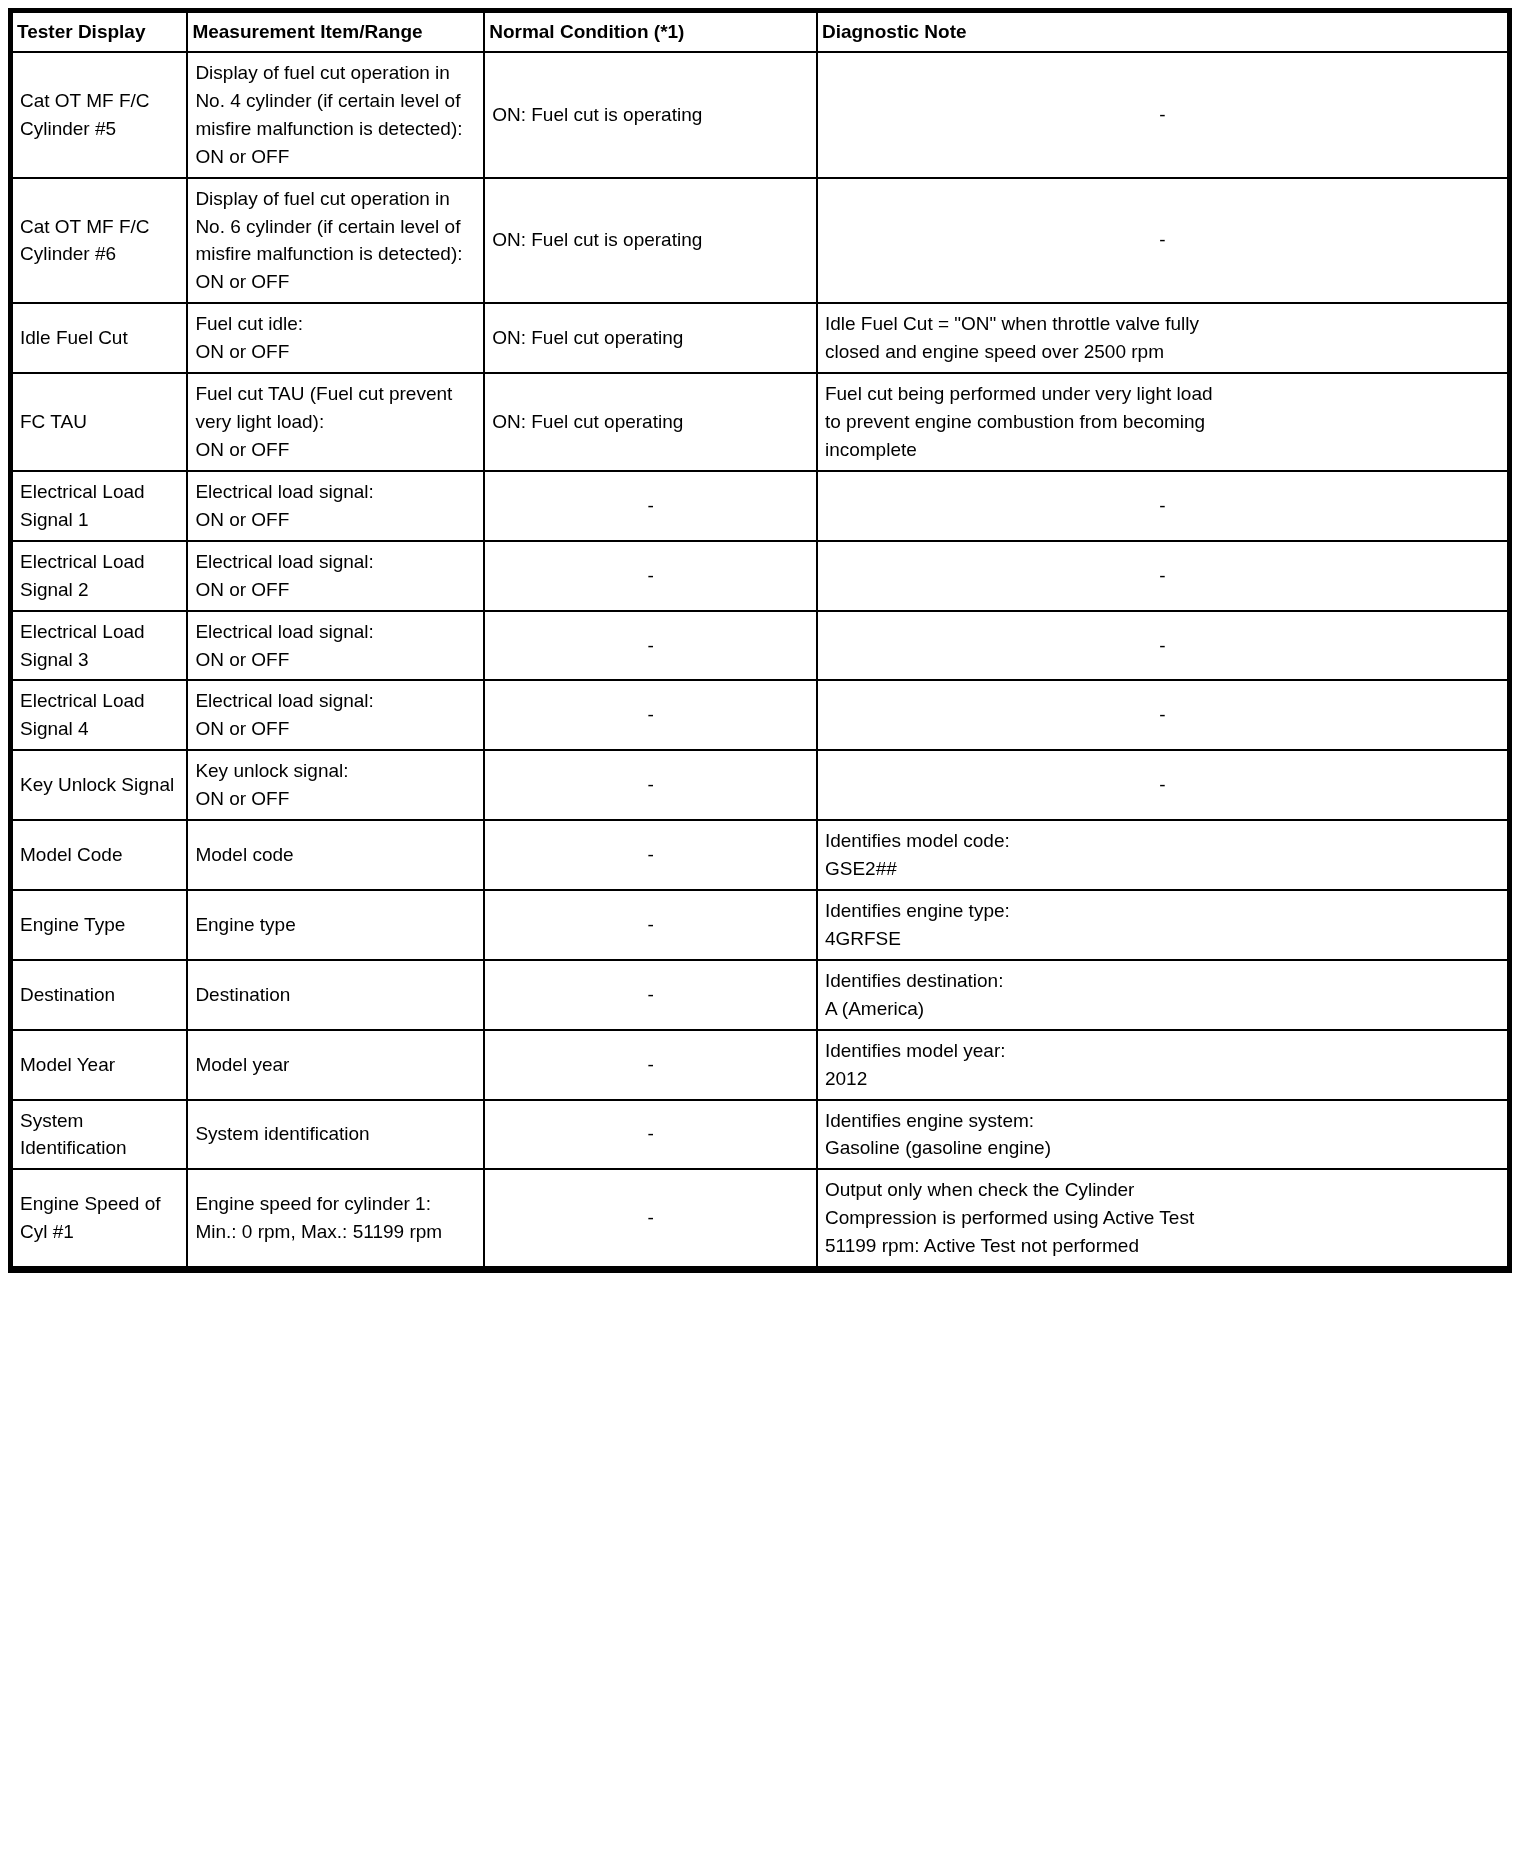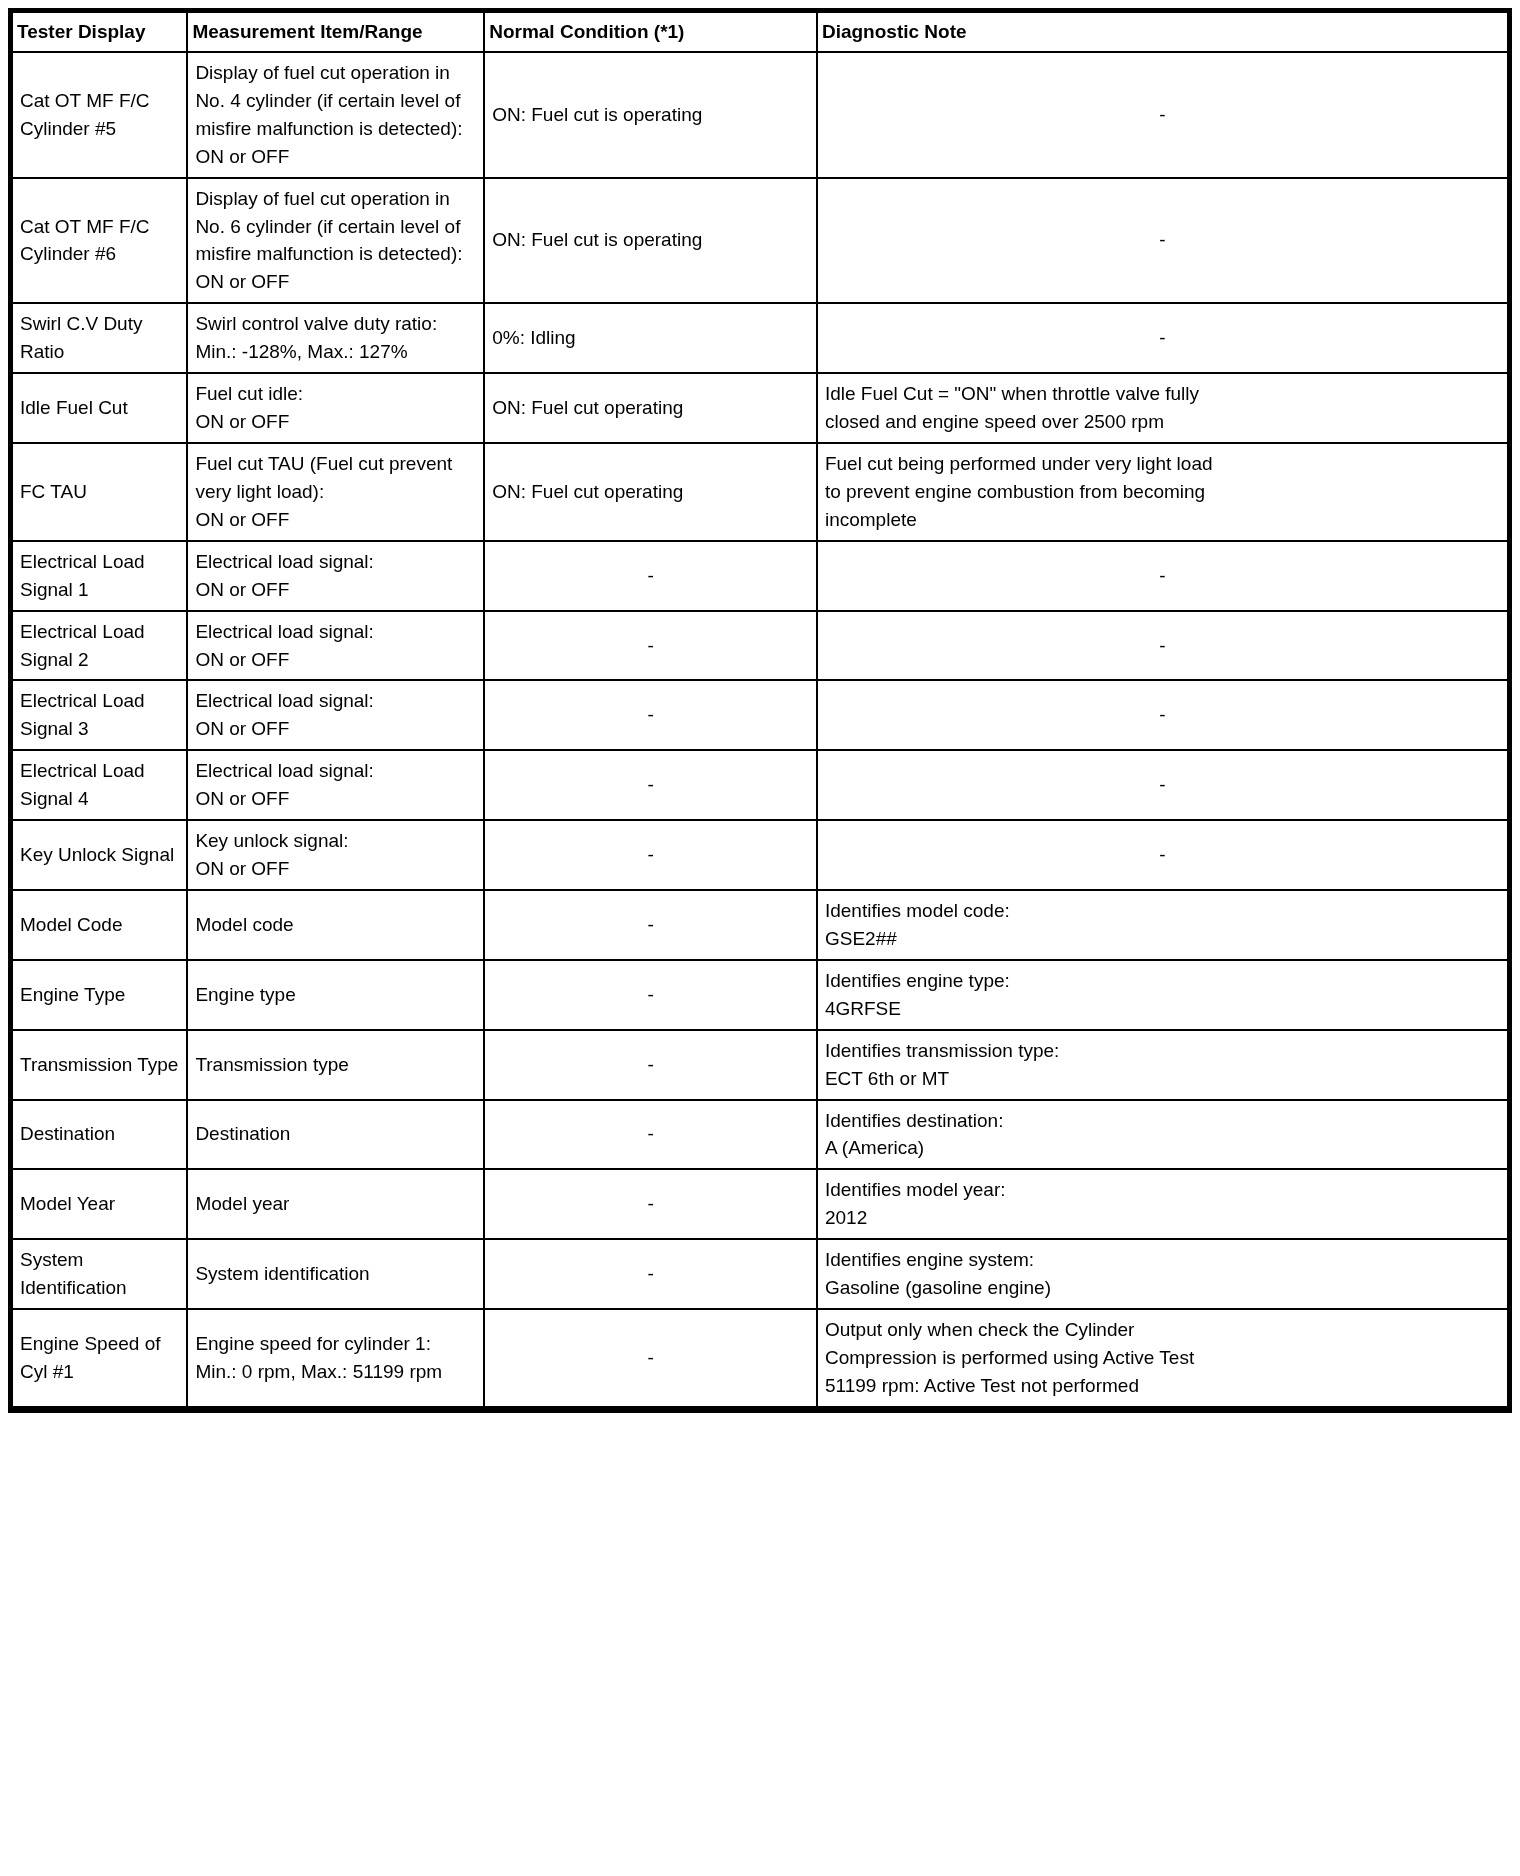--- a/index.html
+++ b/index.html
@@ -65,27 +65,20 @@
       <td class="ctr">-</td>
     </tr>
     <tr>
       <td>Cat OT MF F/C Cylinder #6</td>
       <td>Display of fuel cut operation in No. 6 cylinder (if certain level of misfire malfunction is detected):
 ON or OFF</td>
       <td>ON: Fuel cut is operating</td>
       <td class="ctr">-</td>
     </tr>
     <tr>
-      <td>Swirl C.V Duty Ratio</td>
-      <td>Swirl control valve duty ratio:
-Min.: -128%, Max.: 127%</td>
-      <td>0%: Idling</td>
-      <td class="ctr">-</td>
-    </tr>
-    <tr>
       <td>Idle Fuel Cut</td>
       <td>Fuel cut idle:
 ON or OFF</td>
       <td>ON: Fuel cut operating</td>
       <td>Idle Fuel Cut = "ON" when throttle valve fully
 closed and engine speed over 2500 rpm</td>
     </tr>
     <tr>
       <td>FC TAU</td>
       <td>Fuel cut TAU (Fuel cut prevent very light load):
@@ -138,27 +131,20 @@
 GSE2##</td>
     </tr>
     <tr>
       <td>Engine Type</td>
       <td>Engine type</td>
       <td class="ctr">-</td>
       <td>Identifies engine type:
 4GRFSE</td>
     </tr>
     <tr>
-      <td>Transmission Type</td>
-      <td>Transmission type</td>
-      <td class="ctr">-</td>
-      <td>Identifies transmission type:
-ECT 6th or MT</td>
-    </tr>
-    <tr>
       <td>Destination</td>
       <td>Destination</td>
       <td class="ctr">-</td>
       <td>Identifies destination:
 A (America)</td>
     </tr>
     <tr>
       <td>Model Year</td>
       <td>Model year</td>
       <td class="ctr">-</td>

